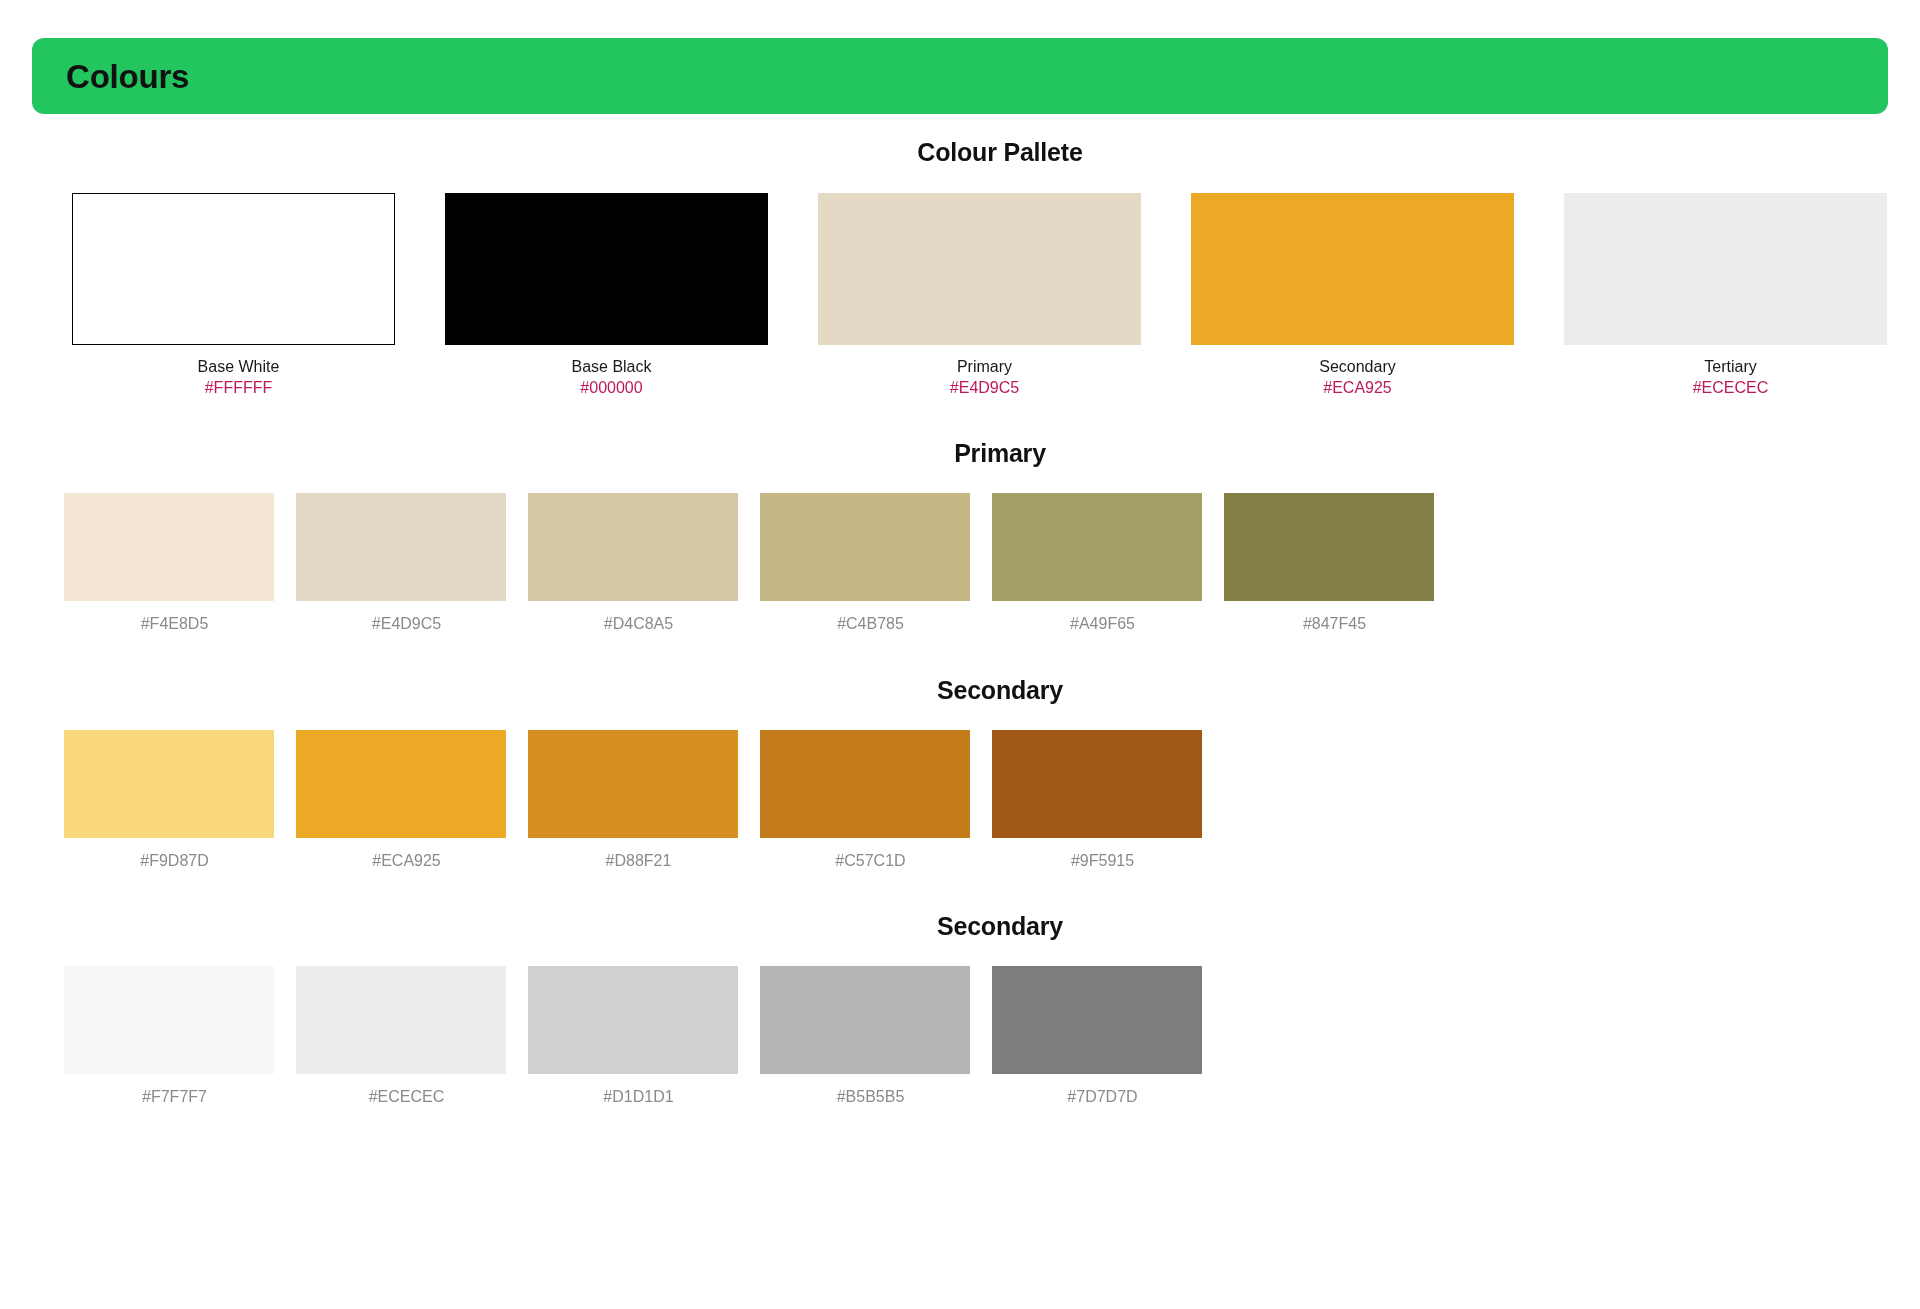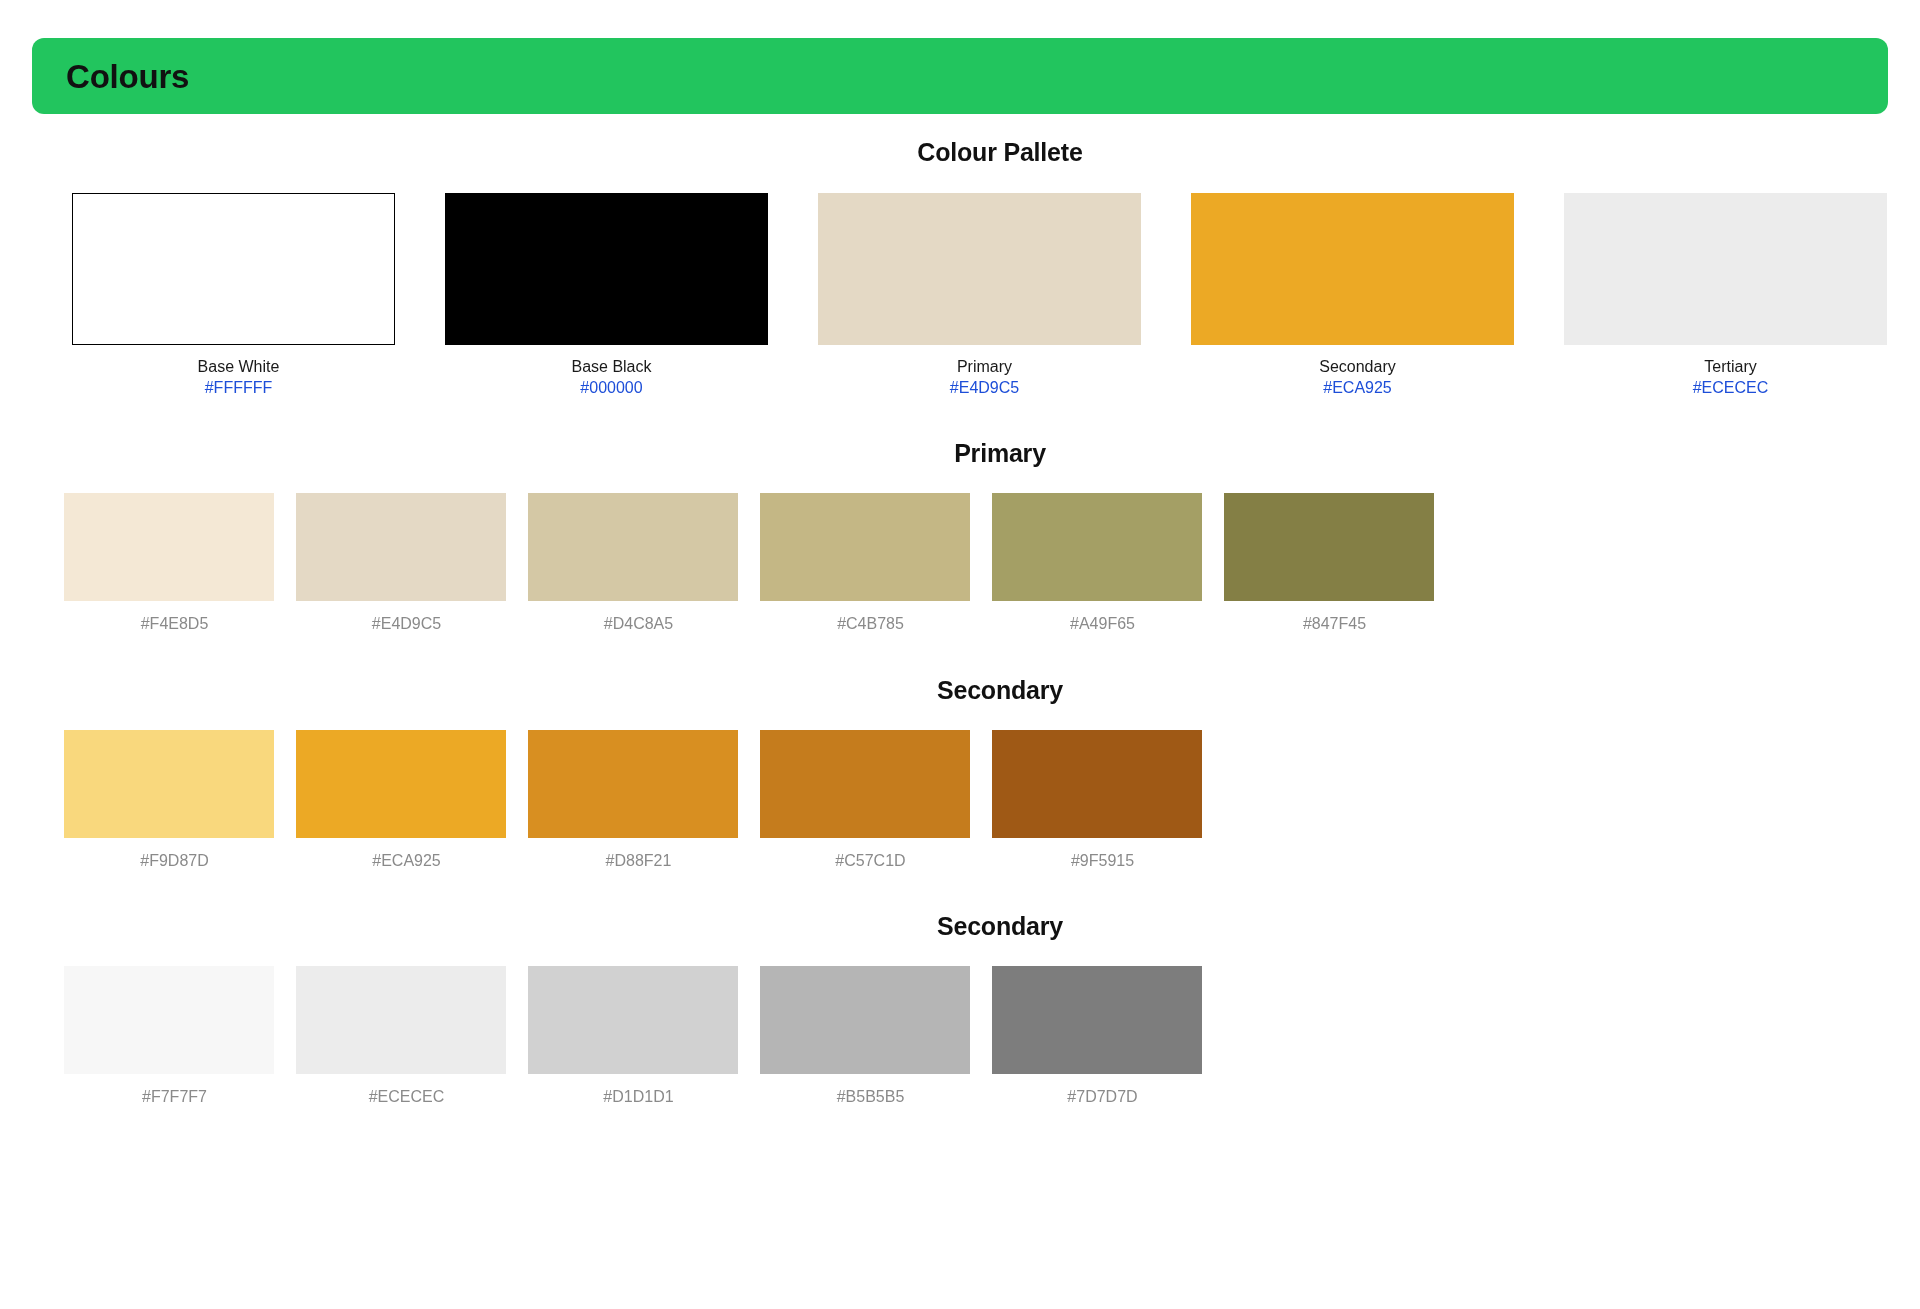--- a/index.html
+++ b/index.html
@@ -82,21 +82,21 @@
   }
   .palette-name {
     font-size: 16px;
     color: #1a1a1a;
     margin-top: 12px;
     line-height: 1.2;
     padding-left: 10px;
   }
   .palette-hex {
     font-size: 16px;
-    color: #1d4ed8;
+    color: #be185d;
     margin-top: 2px;
     line-height: 1.2;
     padding-left: 10px;
   }
 
   
   .ramp-row {
     display: flex;
     margin-left: 56px;
   }

